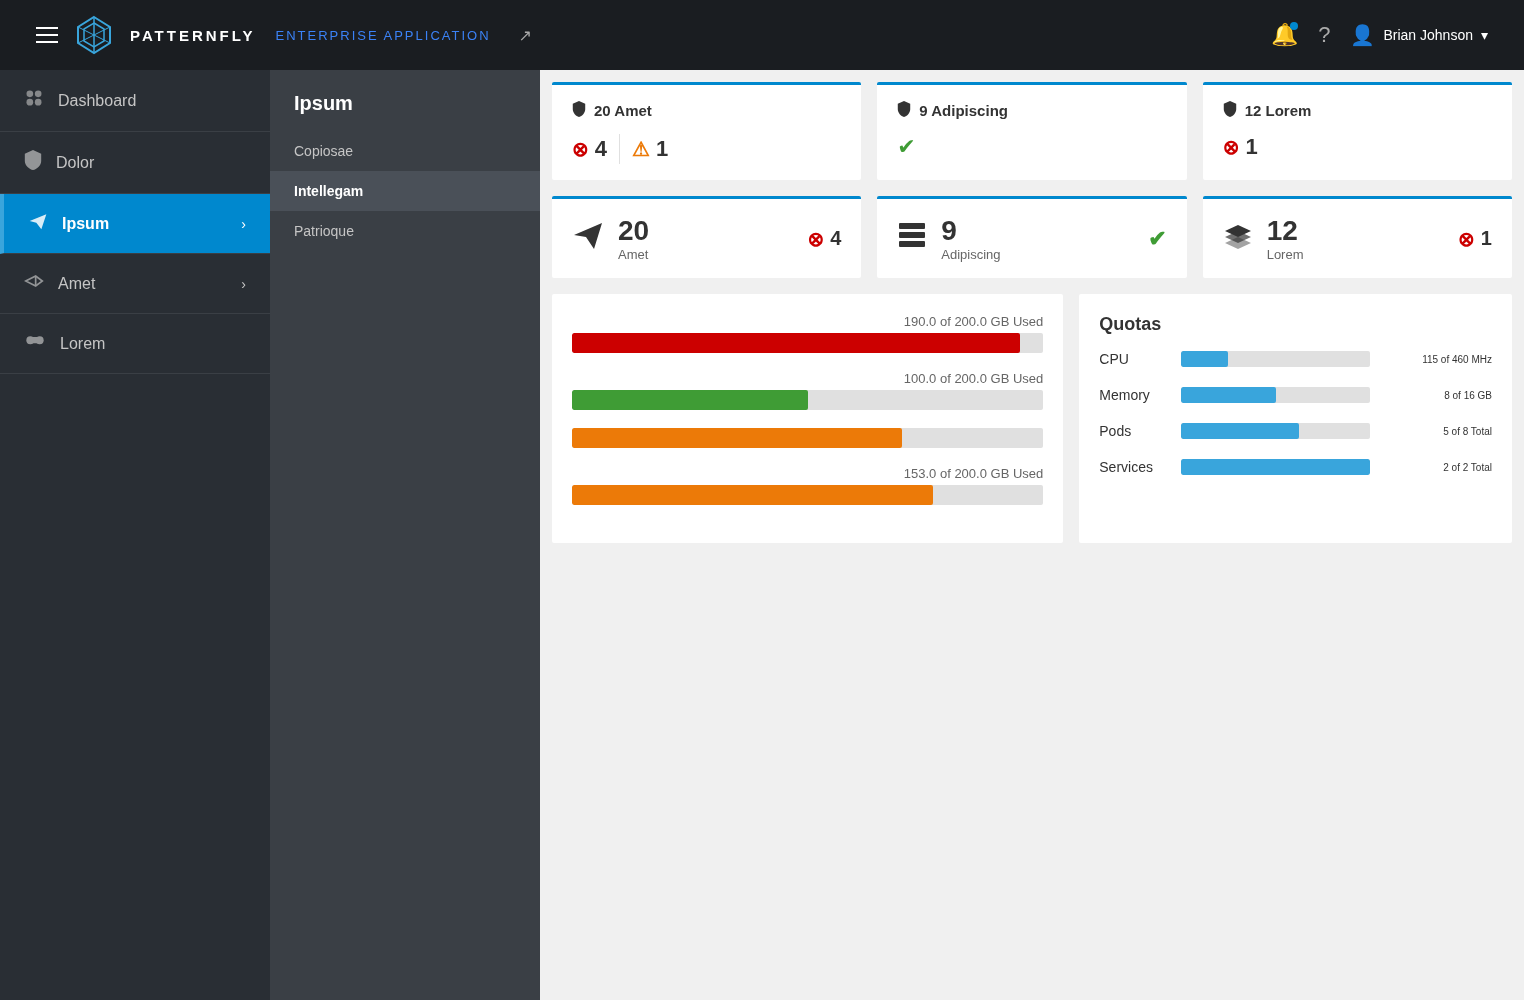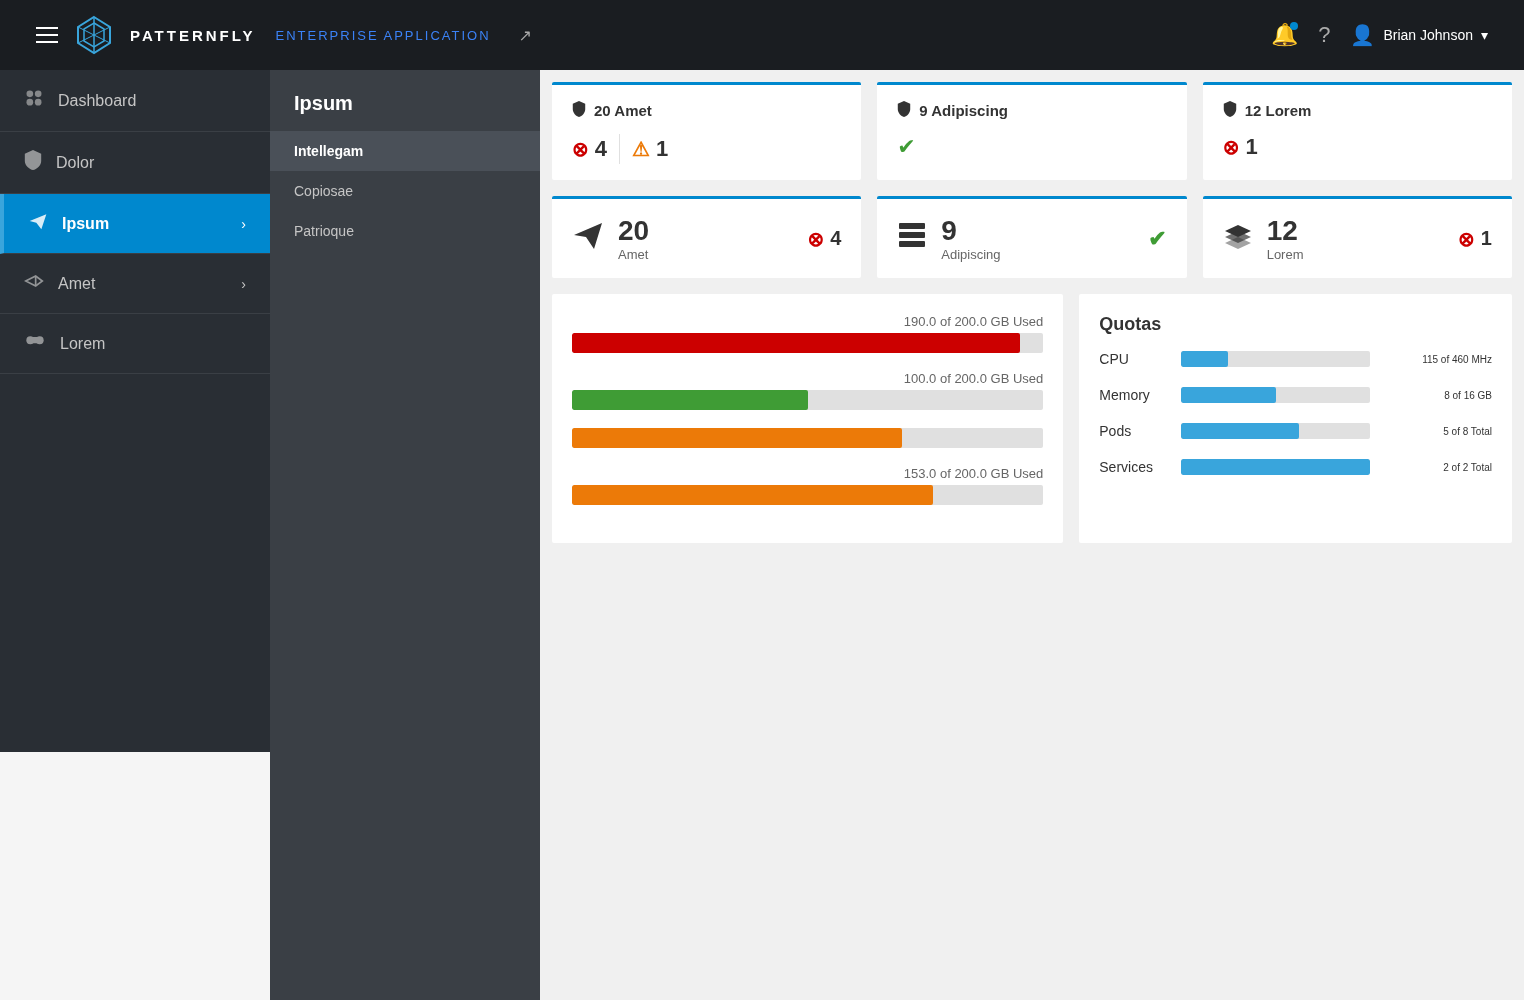--- a/index.html
+++ b/index.html
@@ -49,21 +49,21 @@
     .user-avatar { color: #aaa; font-size: 20px; }
 
     
     .layout { display: flex; padding-top: 70px; height: 1000px; }
 
     
     .sidebar {
       width: 270px;
       background: #292e34;
       flex-shrink: 0;
-      height: 682px;
+      height: 930px;
       overflow-y: auto;
     }
     .sidebar-item {
       display: flex;
       align-items: center;
       gap: 14px;
       padding: 18px 24px;
       color: #c5c5c5;
       font-size: 16px;
       cursor: pointer;
@@ -272,22 +272,22 @@
             <circle cx="20" cy="10" r="5"></circle>
             <rect x="5" y="6" width="18" height="8" rx="1"></rect>
           </svg>
       </span>
       <span>Lorem</span>
     </div>
   </div>
 
   <div class="submenu">
     <div class="submenu-title">Ipsum</div>
+    <div class="submenu-item">Copiosae</div>
     <div class="submenu-item active">Intellegam</div>
-    <div class="submenu-item">Copiosae</div>
     <div class="submenu-item">Patrioque</div>
   </div>
 
   <div class="main-content">
 
     <div class="cards-row">
 
       <div class="status-card">
         <div class="card-title">
           <span>

